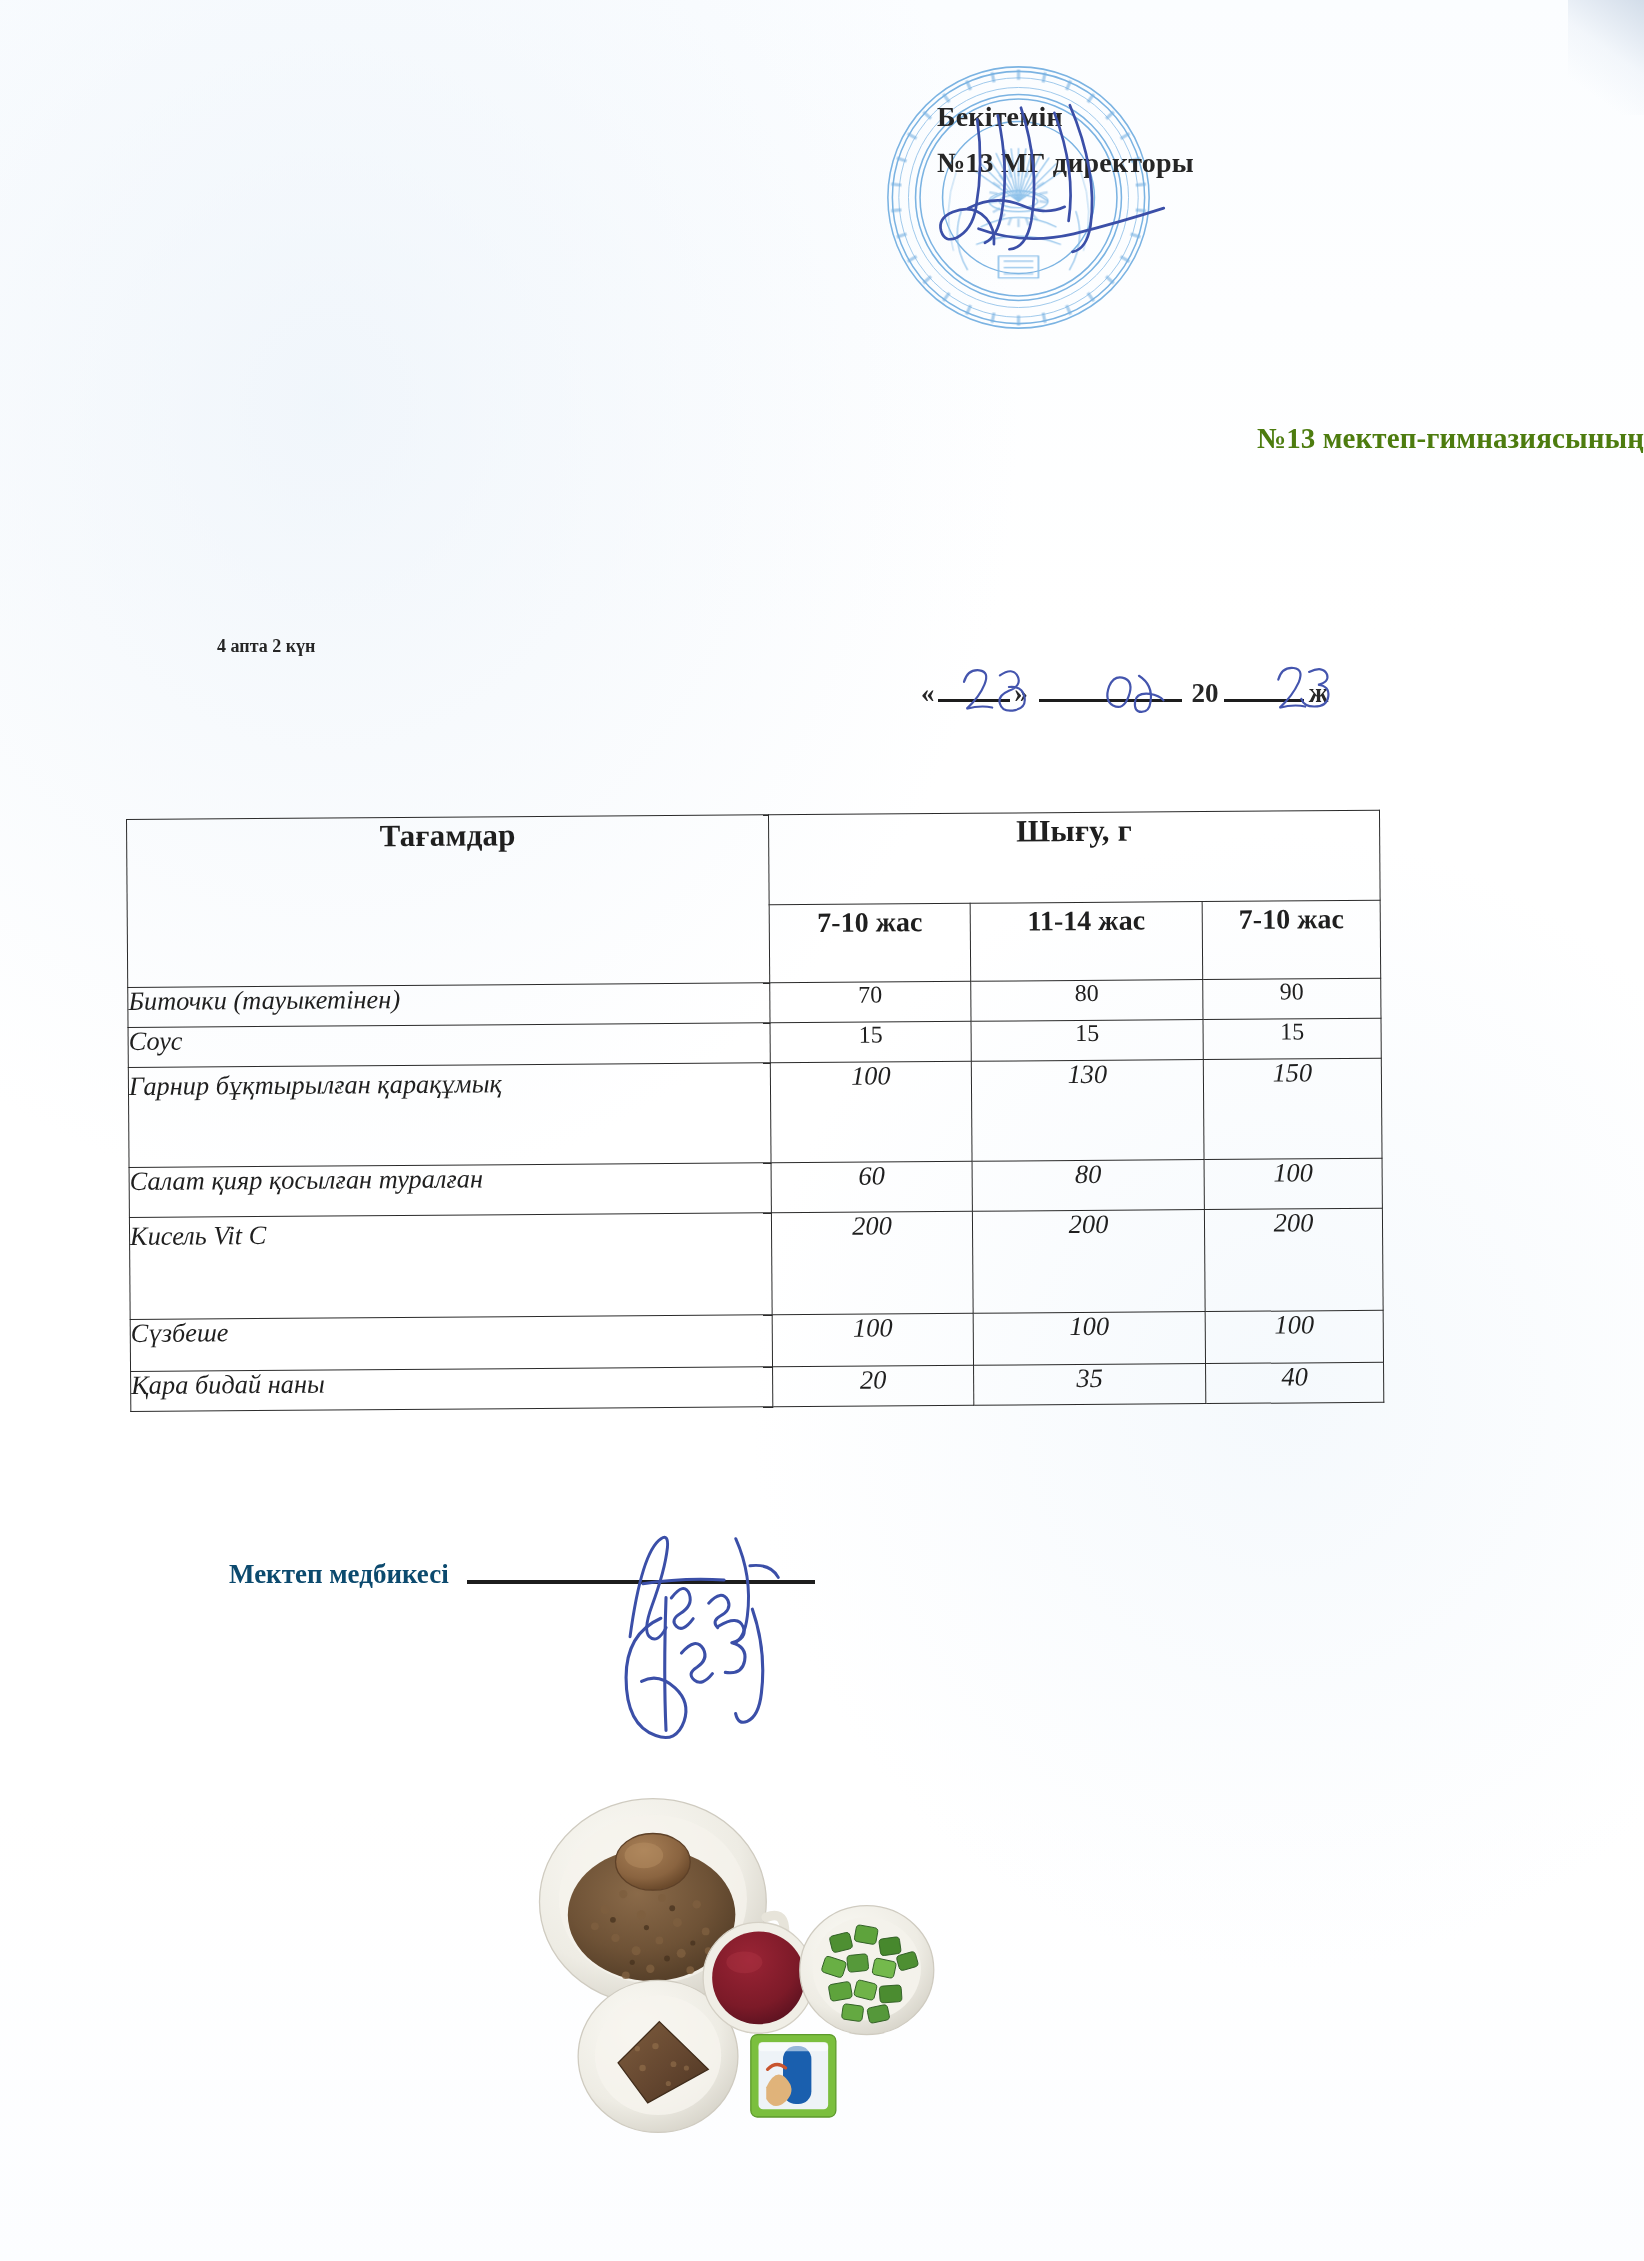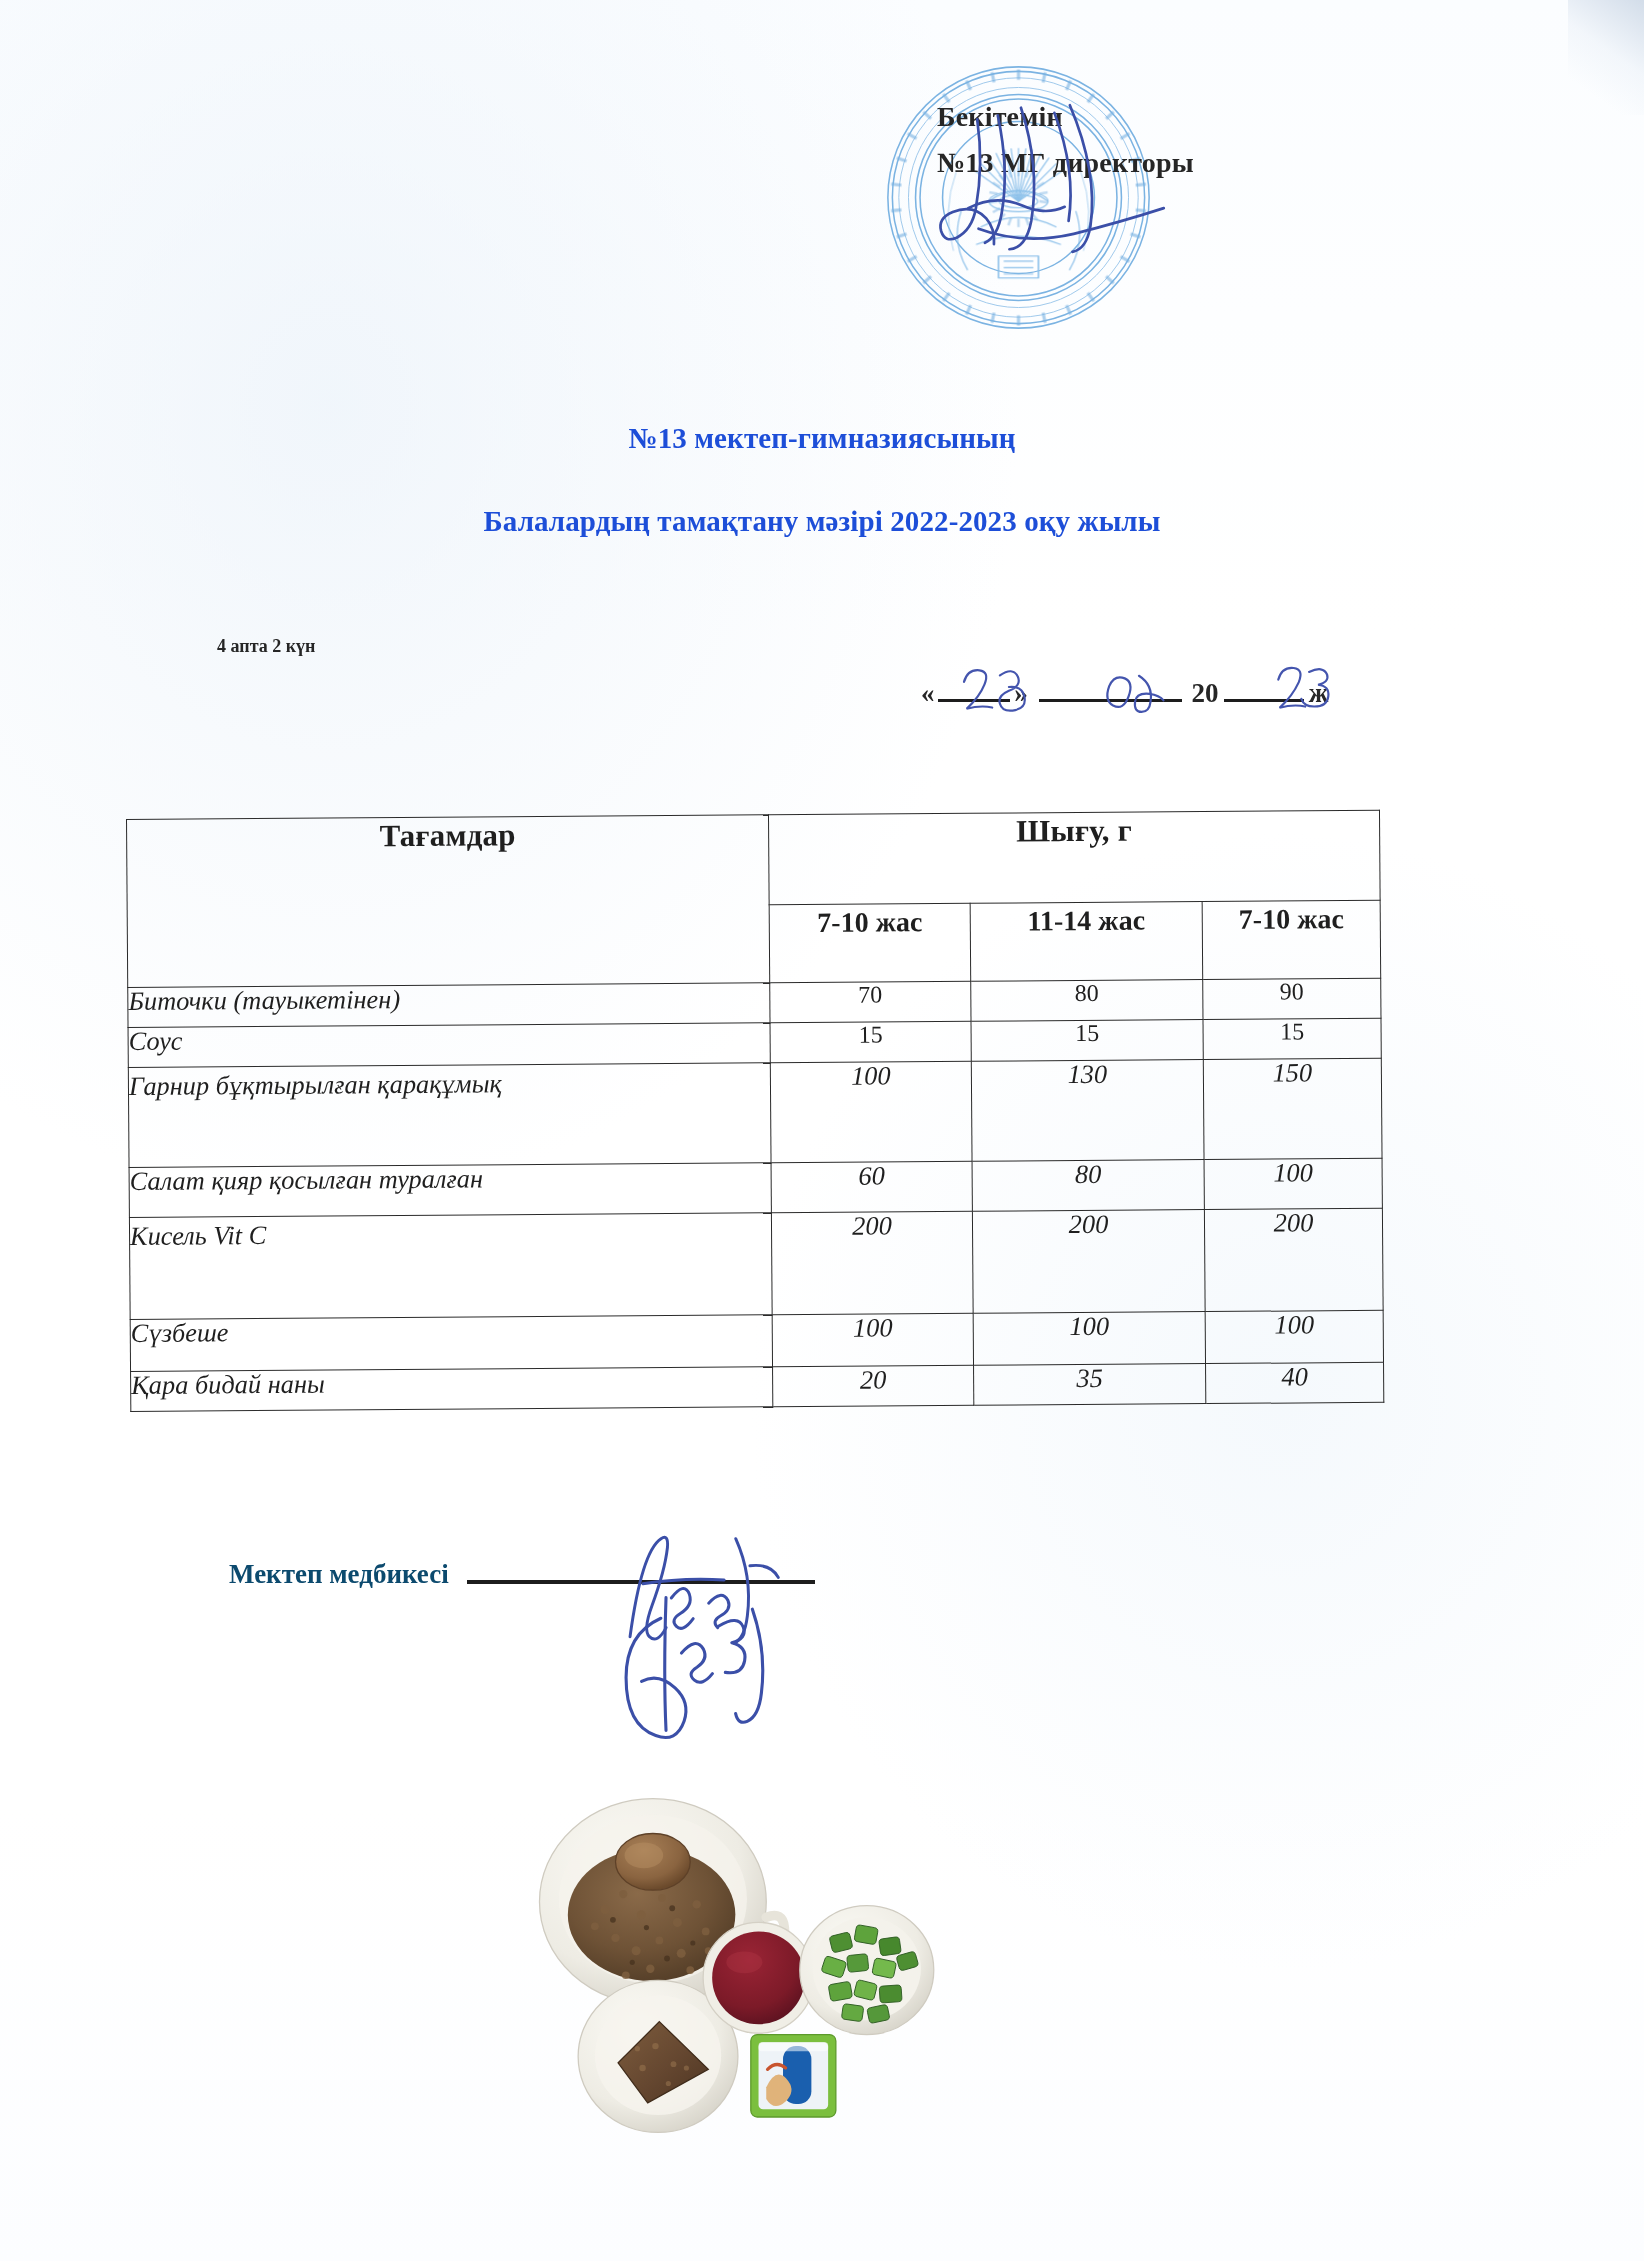--- a/index.html
+++ b/index.html
@@ -99,23 +99,23 @@
   .ink {
     position: absolute;
     pointer-events: none;
   }
   .ink svg { display: block; overflow: visible; }
 
   
   .doc-title {
     position: absolute;
     width: 100%;
-    text-align: center;
-    font-weight: bold;
-    color: #1d4ed8;
+    text-align: right;
+    font-weight: bold;
+    color: #4d7c0f;
     white-space: nowrap;
   }
   .title-1 {
     top: 422px;
     font-size: 29px;
     letter-spacing: 0.1px;
   }
   .title-2 {
     top: 505px;
     font-size: 29px;
@@ -363,21 +363,20 @@
         <path d="M186 40 q30 92 16 176 q-8 42 -34 44"></path>
         <path d="M104 196 q42 -22 84 -4 q36 16 66 2"></path>
         <path d="M238 48 q34 90 22 168"></path>
         <path d="M262 36 q44 104 32 188 q-6 36 -28 40"></path>
         <path d="M120 228 q70 26 148 8 q72 -18 140 -40"></path>
       </g>
     </svg>
   </div>
 
   <div class="doc-title title-1">№13 мектеп-гимназиясының</div>
-  <div class="doc-title title-2">Балалардың тамақтану мәзірі 2022-2023 оқу жылы</div>
 
   <div class="weekday">4 апта 2  күн</div>
 
   <div class="dateline">
     <span class="q">«</span>
     <span class="blank day"></span>
     <span class="q">»</span>
     <span class="blank month"></span>
     <span>20</span>
     <span class="blank year"></span>

